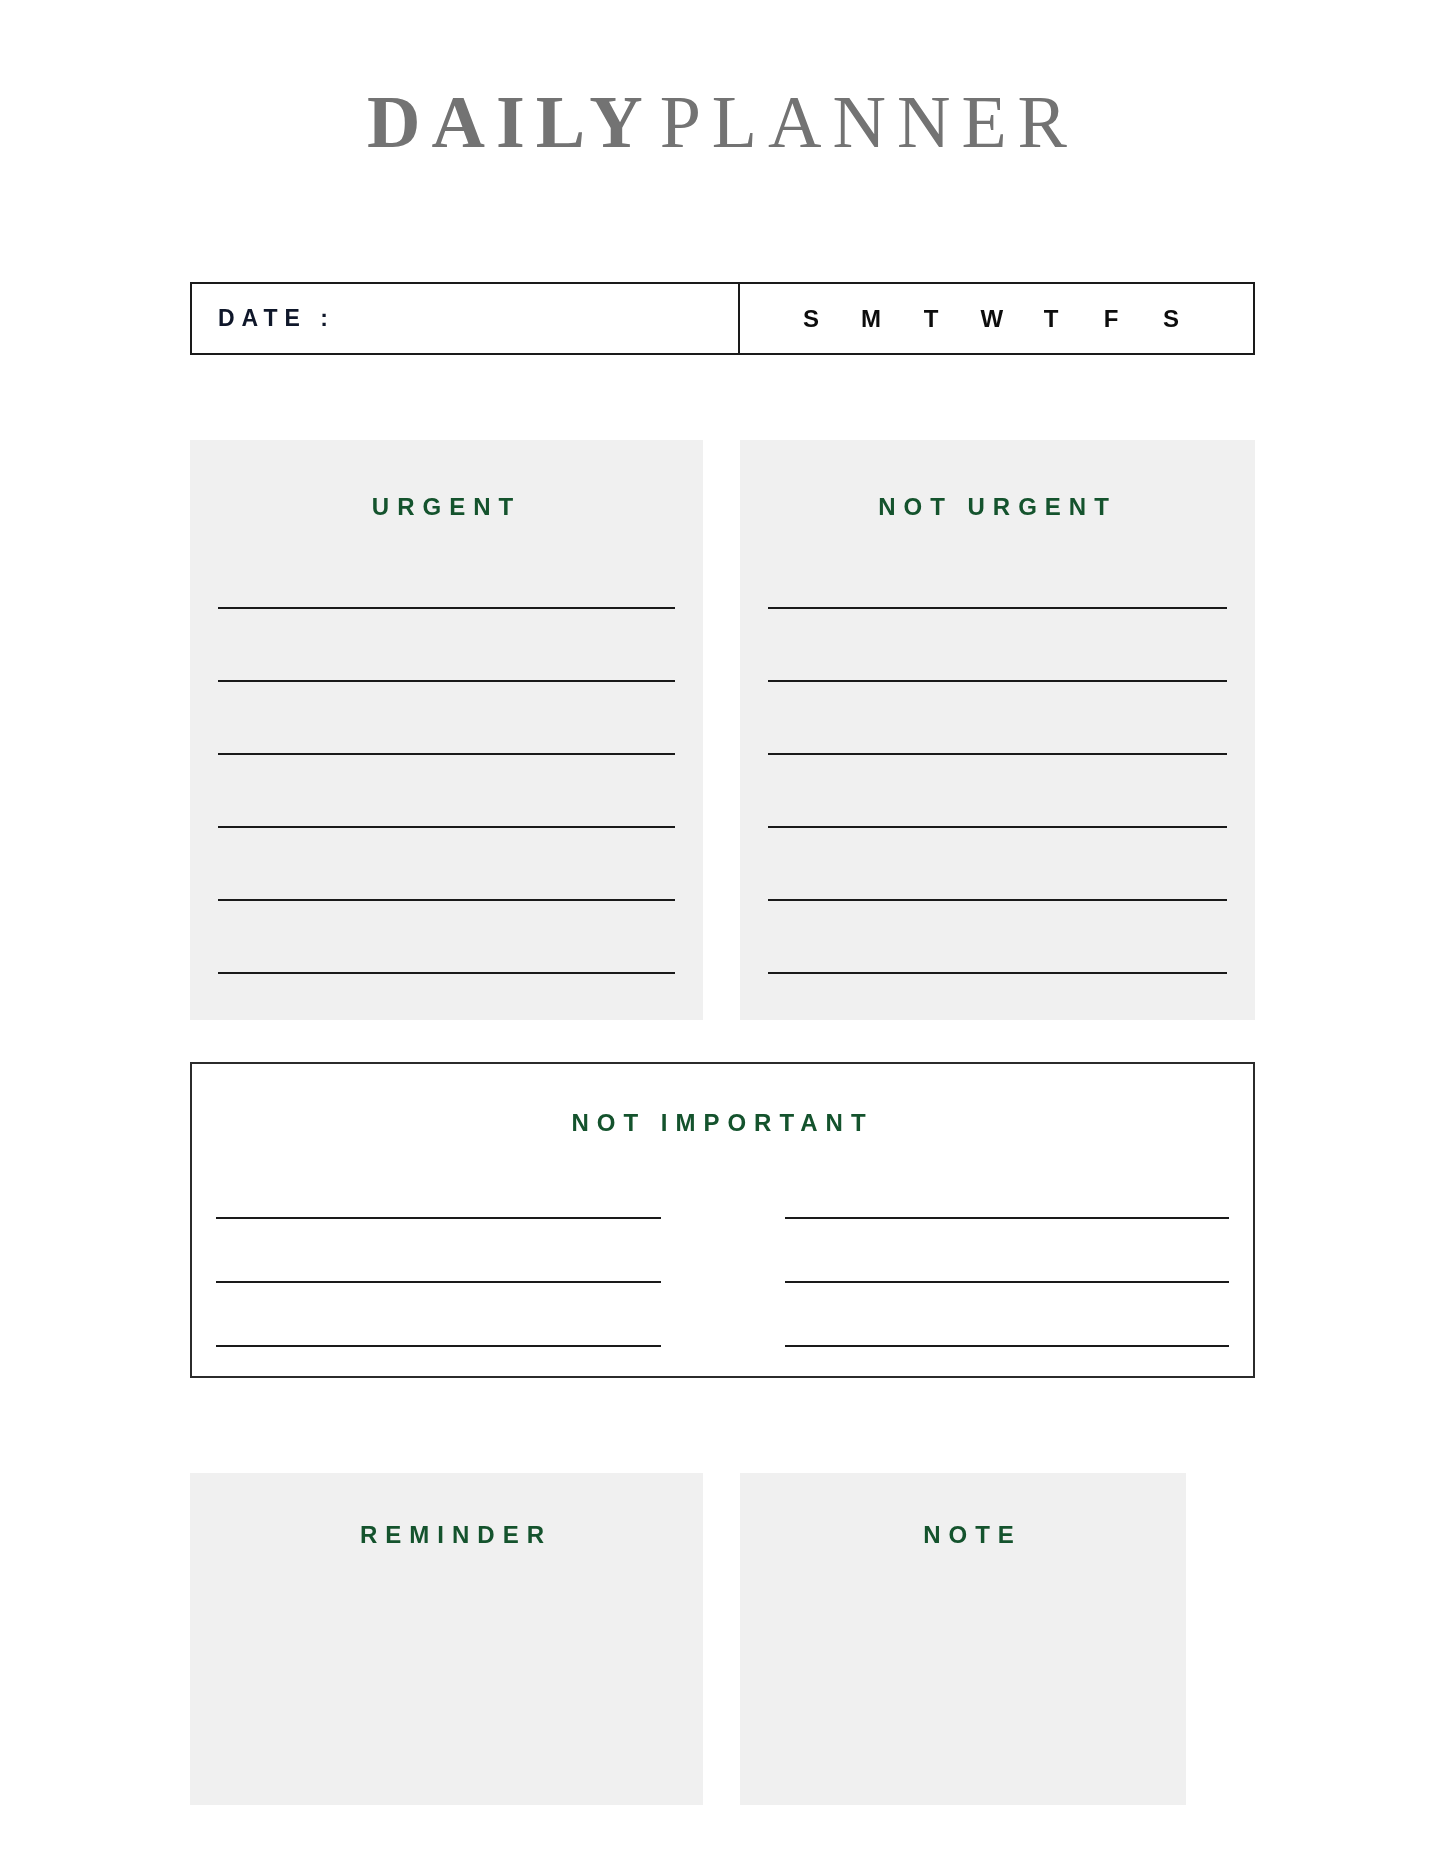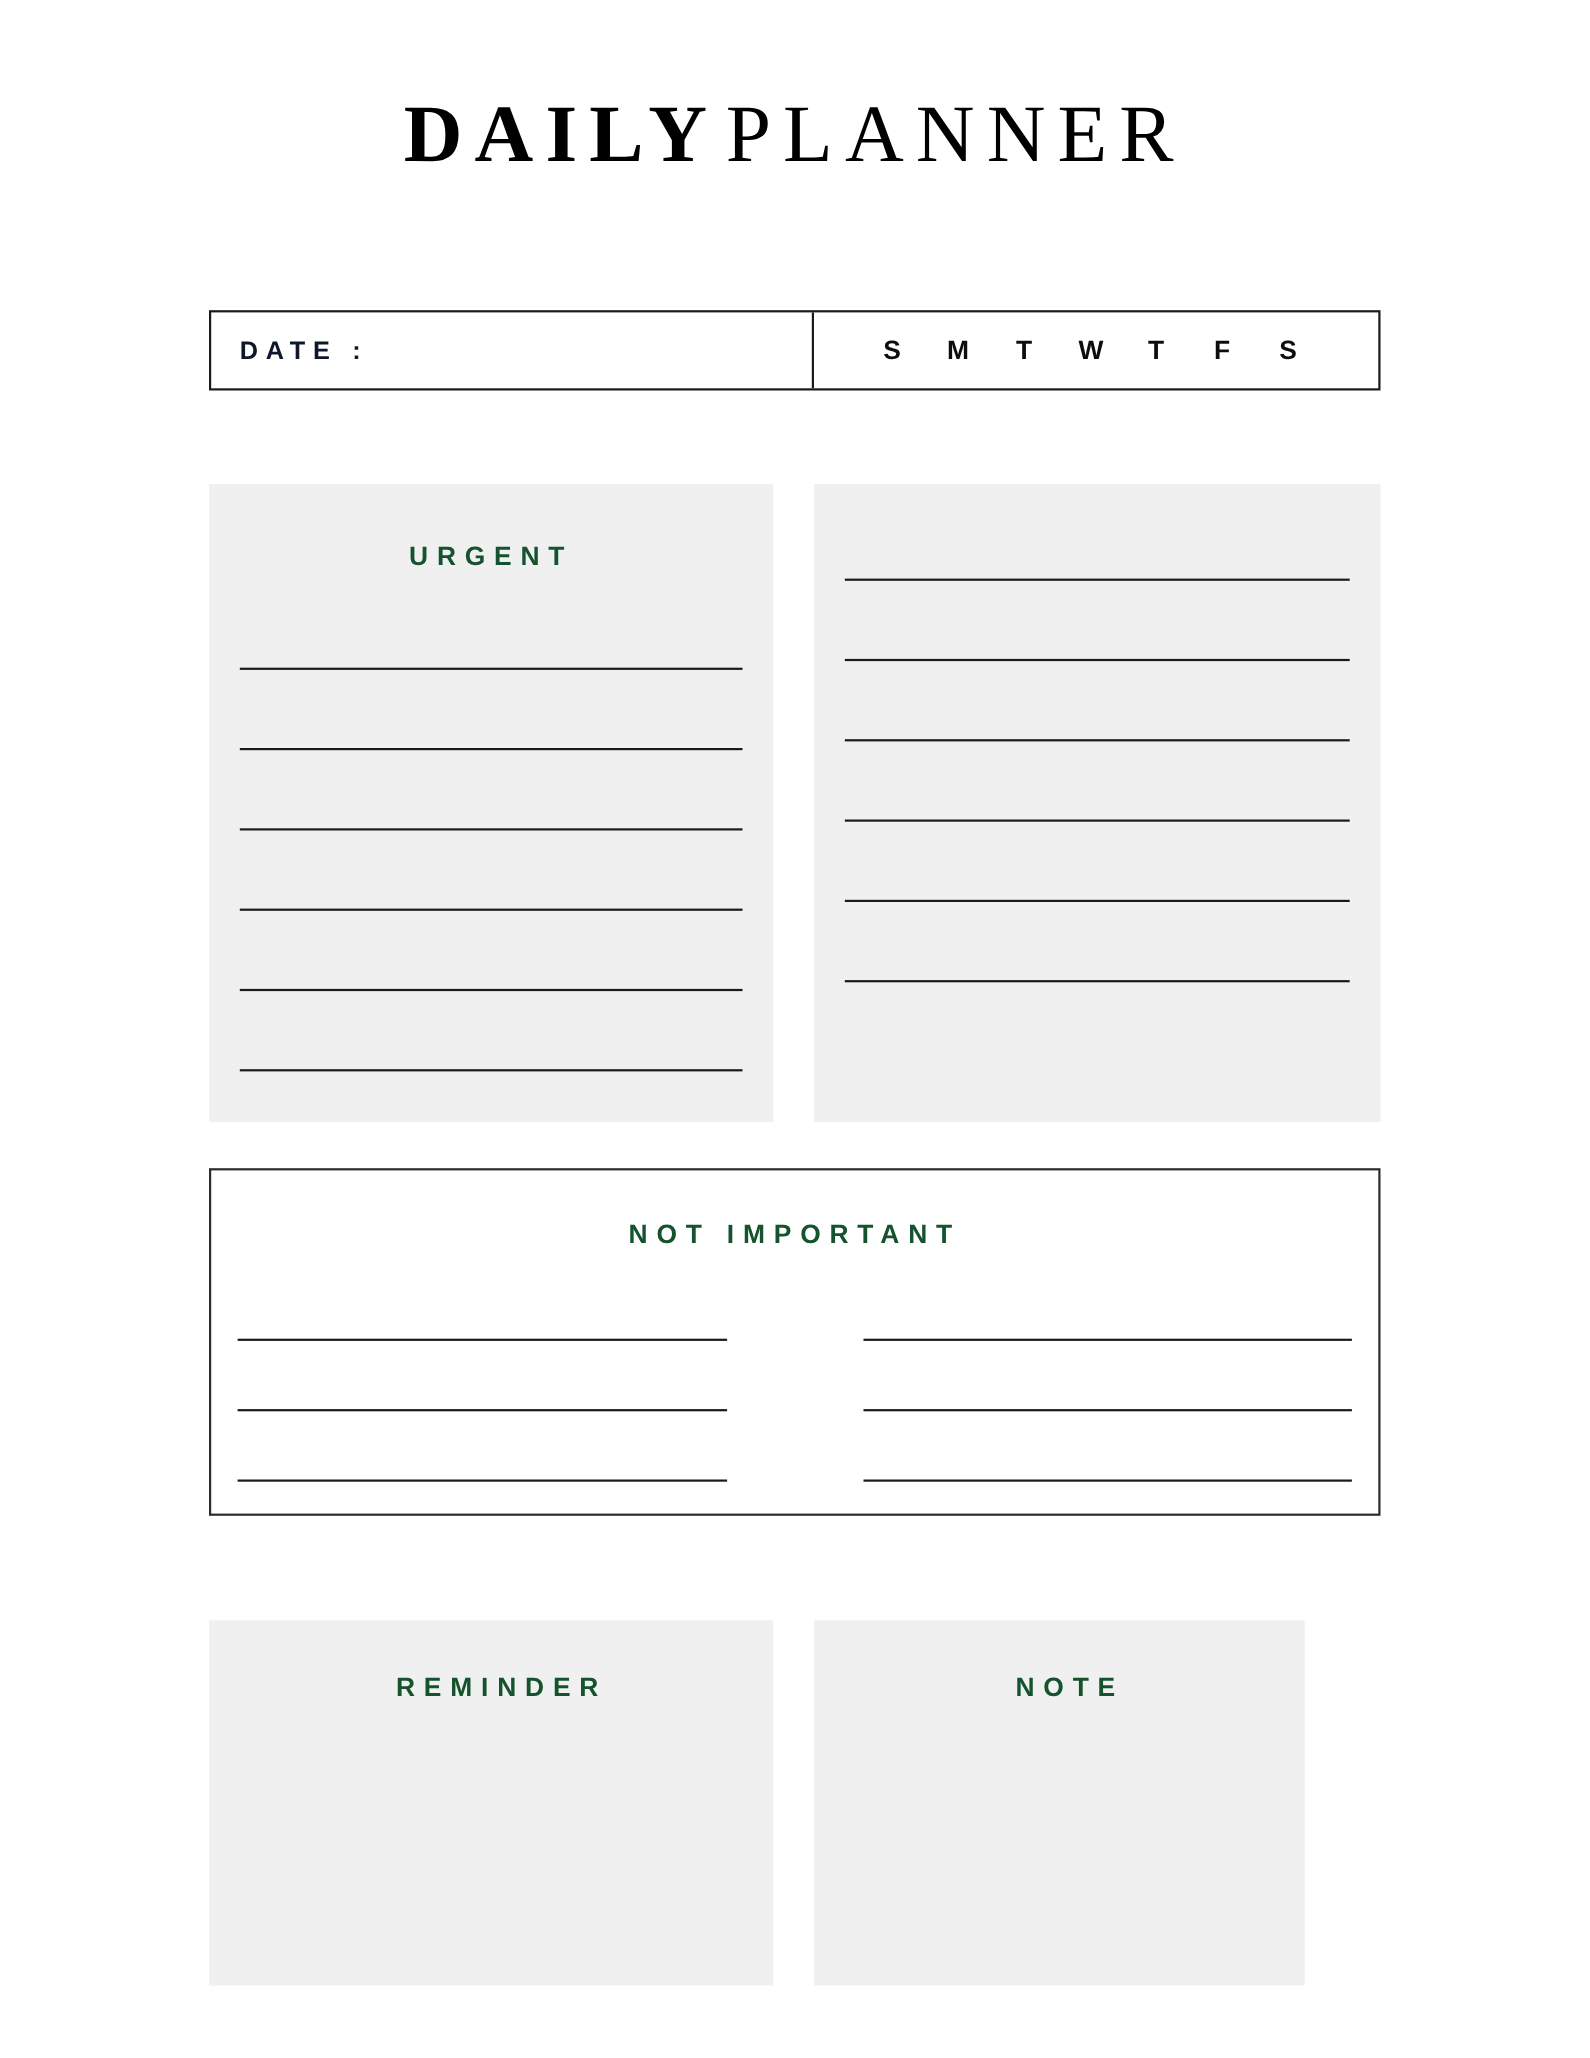--- a/index.html
+++ b/index.html
@@ -26,21 +26,21 @@
   
   .title {
     position: absolute;
     left: 0;
     top: 78px;
     width: 1445px;
     text-align: center;
     font-family: "Liberation Serif", serif;
     font-size: 74px;
     line-height: 88px;
-    color: #000000;
+    color: #737373;
     white-space: nowrap;
   }
   .title .word-bold {
     font-weight: 700;
     letter-spacing: 11px;
   }
   .title .word-light {
     font-weight: 400;
     letter-spacing: 11px;
     margin-left: 6px;
@@ -189,20 +189,21 @@
       <div class="line"></div>
       <div class="line"></div>
       <div class="line"></div>
       <div class="line"></div>
       <div class="line"></div>
       <div class="line"></div>
     </div>
   </div>
 
   <div class="panel panel-gray quad quad-right">
+    <div class="panel-heading">NOT URGENT</div>
     <div class="lines">
       <div class="line"></div>
       <div class="line"></div>
       <div class="line"></div>
       <div class="line"></div>
       <div class="line"></div>
       <div class="line"></div>
     </div>
   </div>
 

